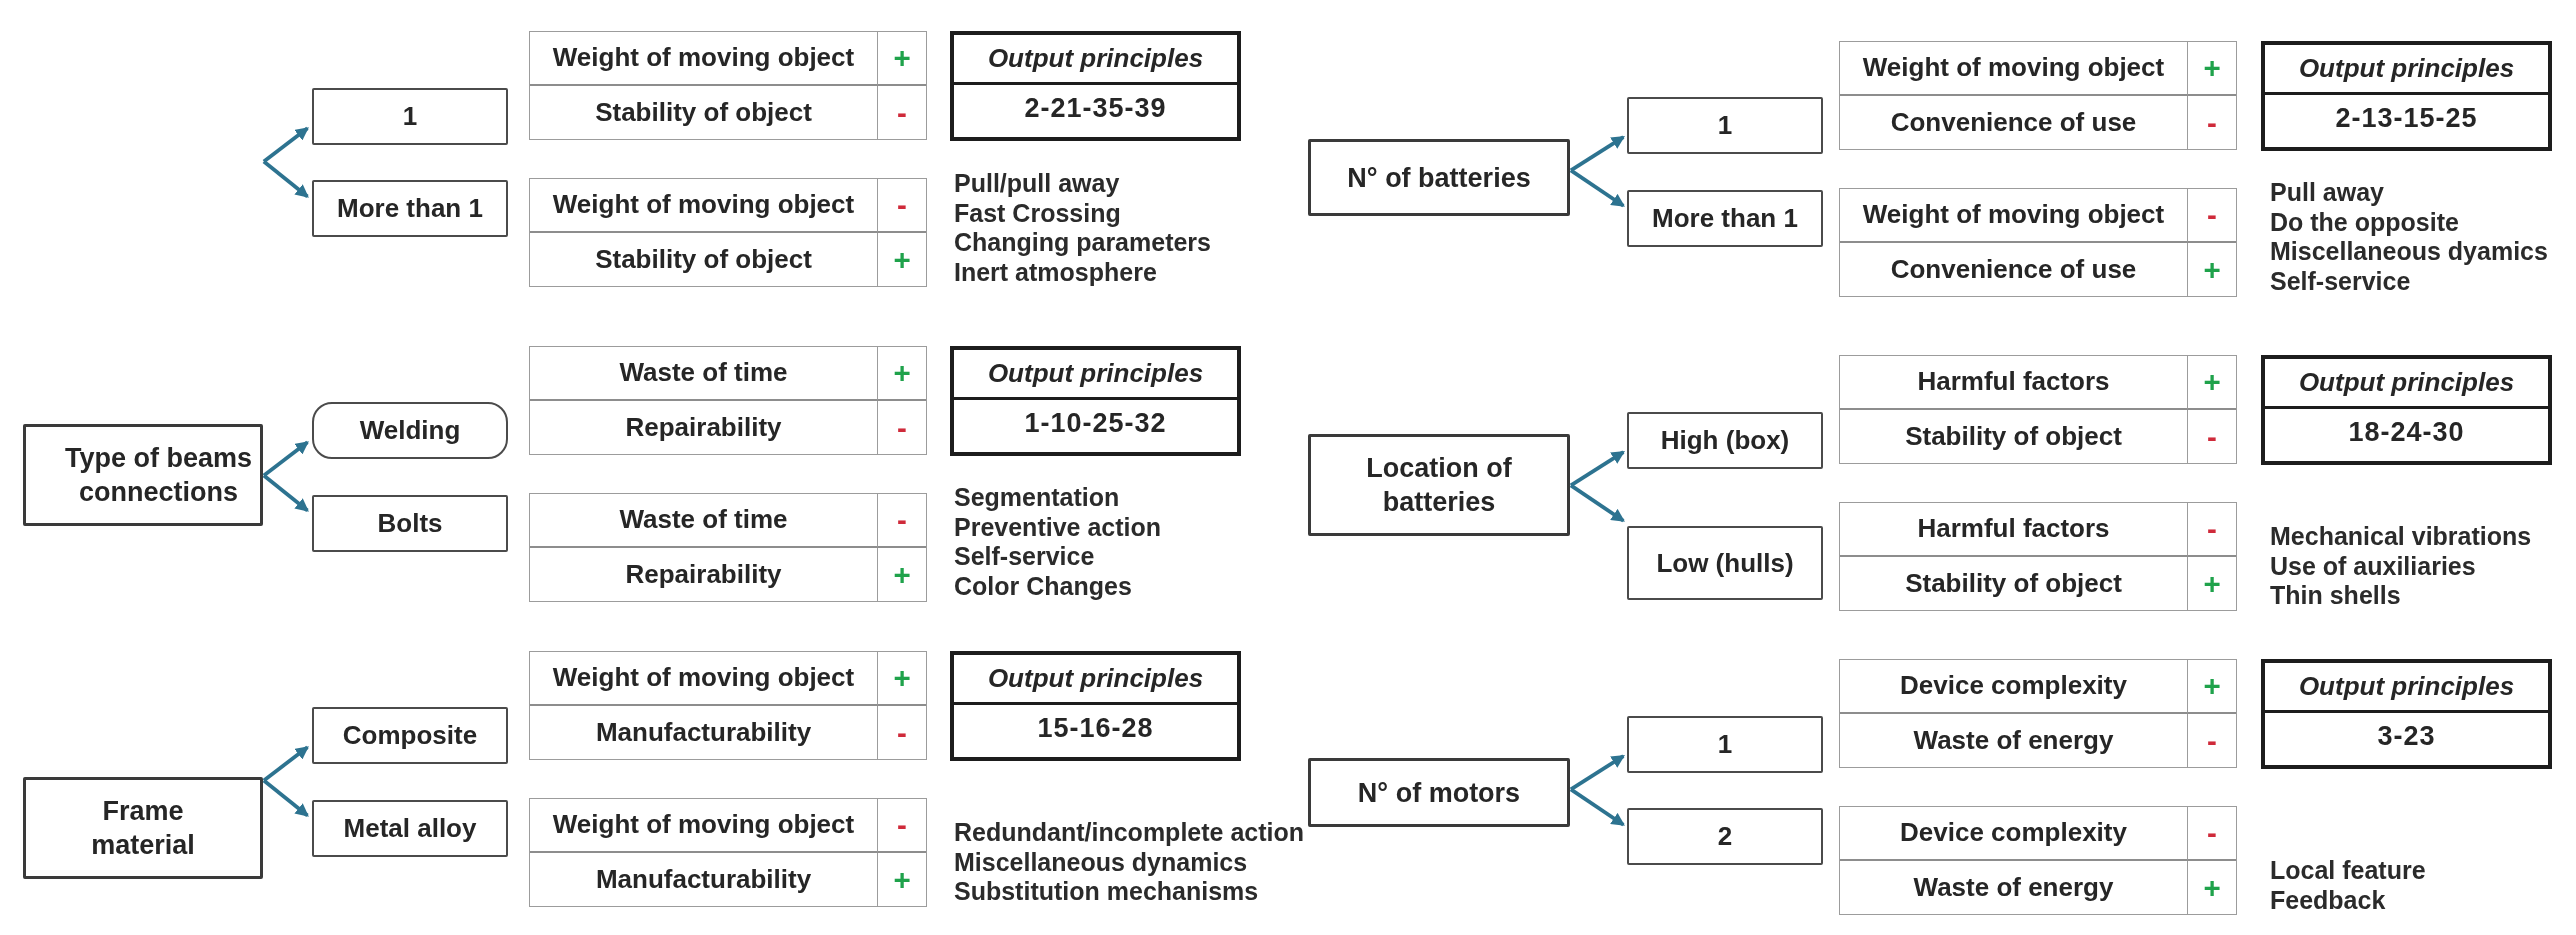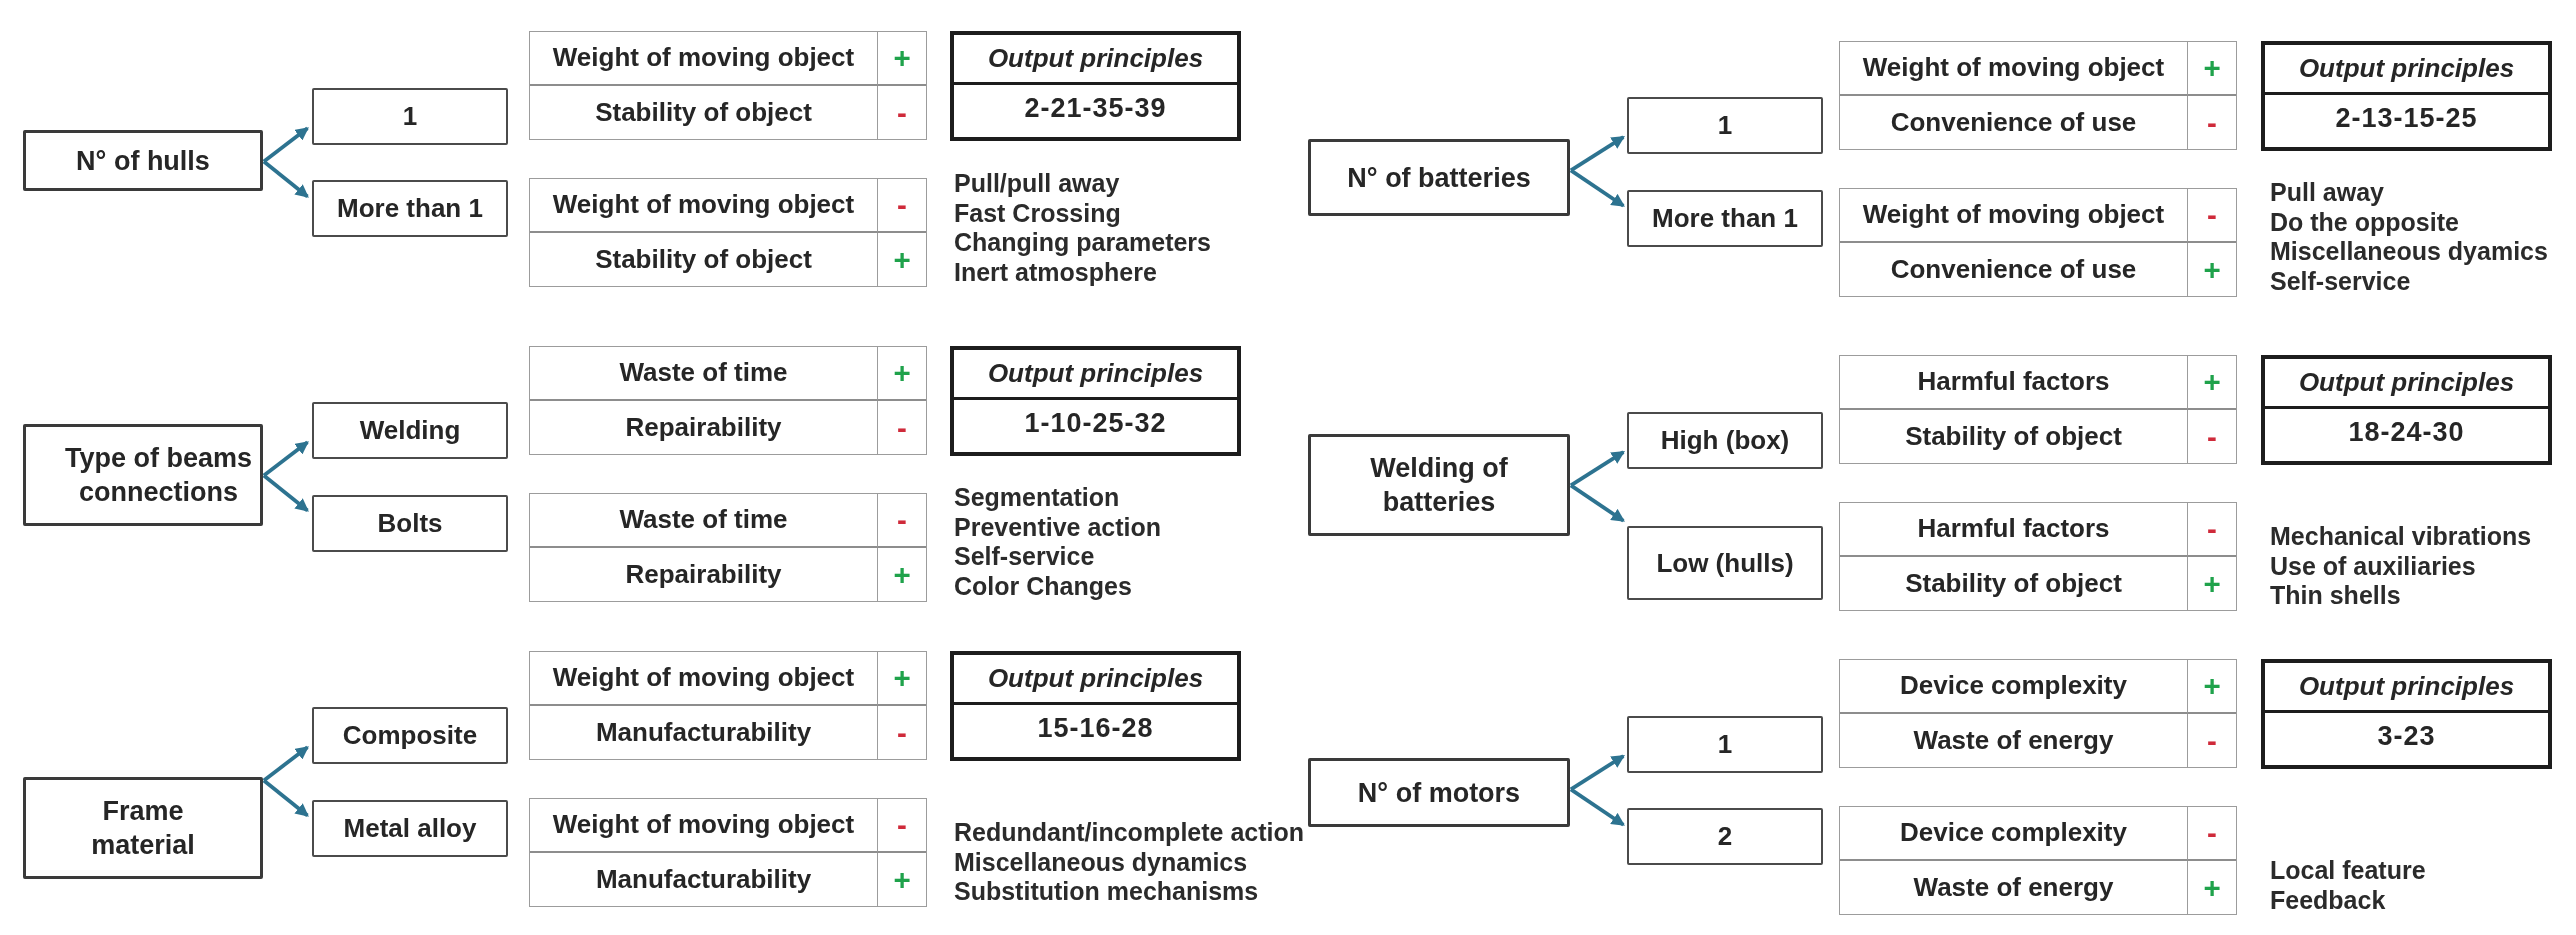--- a/index.html
+++ b/index.html
@@ -32,23 +32,20 @@
   .plist div{white-space:nowrap;}
 
   .arrows{position:absolute;overflow:visible;}
   .arrows line{stroke:var(--arrow-color,#2d7390);stroke-width:4;}
   .arrows path{fill:var(--arrow-color,#2d7390);}
 </style>
 </head>
 <body>
 
 <div id="canvas">
-    <div class="box category" style="left: 23px; top: 130px; width: 240px; height: 61px;">
-      <div>N° of hulls</div>
-    </div>
     <svg class="arrows" width="54" height="105" style="left: 261px; top: 108px;" viewBox="0 0 57 110">
       <defs>
         <marker id="ah0" markerUnits="userSpaceOnUse" markerWidth="16" markerHeight="14" refX="12" refY="7" orient="auto">
           <path d="M0,0 L14,7 L0,14 z"></path>
         </marker>
       </defs>
       <line x1="3" y1="56" x2="49" y2="21" marker-end="url(#ah0)"></line>
       <line x1="3" y1="56" x2="49" y2="93" marker-end="url(#ah0)"></line>
     </svg>
     <div class="box option" style="left: 312px; top: 88px; width: 196px; height: 57px;">
@@ -93,21 +90,21 @@
     </div>
     <svg class="arrows" width="54" height="105" style="left: 261px; top: 422px;" viewBox="0 0 57 110">
       <defs>
         <marker id="ah1" markerUnits="userSpaceOnUse" markerWidth="16" markerHeight="14" refX="12" refY="7" orient="auto">
           <path d="M0,0 L14,7 L0,14 z"></path>
         </marker>
       </defs>
       <line x1="3" y1="56" x2="49" y2="21" marker-end="url(#ah1)"></line>
       <line x1="3" y1="56" x2="49" y2="93" marker-end="url(#ah1)"></line>
     </svg>
-    <div class="box option" style="left: 312px; top: 402px; width: 196px; height: 57px;">
+    <div class="box option" style="left: 312px; top: 402px; width: 196px; height: 57px; border-radius: 20px;">
       <span>Welding</span>
     </div>
     <div class="ptable" style="left: 529px; top: 346px; width: 398px; height: 109px;">
       <div class="pcell plabel row0">Waste of time</div>
       <div class="pcell psign row0">
         <span class="sign plus">+</span>
       </div>
       <div class="pcell plabel">Repairability</div>
       <div class="pcell psign">
         <span class="sign minus">-</span>
@@ -226,21 +223,21 @@
         <span class="sign plus">+</span>
       </div>
     </div>
     <div class="plist" style="left: 2270px; top: 178px;">
       <div>Pull away</div>
       <div>Do the opposite</div>
       <div>Miscellaneous dyamics</div>
       <div>Self-service</div>
     </div>
     <div class="box category" style="left: 1308px; top: 434px; width: 262px; height: 102px;">
-      <div>Welding of</div>
+      <div>Location of</div>
       <div>batteries</div>
     </div>
     <svg class="arrows" width="63" height="105" style="left: 1568px; top: 432px;" viewBox="0 0 66 110">
       <defs>
         <marker id="ah4" markerUnits="userSpaceOnUse" markerWidth="16" markerHeight="14" refX="12" refY="7" orient="auto">
           <path d="M0,0 L14,7 L0,14 z"></path>
         </marker>
       </defs>
       <line x1="3" y1="56" x2="58" y2="21" marker-end="url(#ah4)"></line>
       <line x1="3" y1="56" x2="58" y2="93" marker-end="url(#ah4)"></line>

